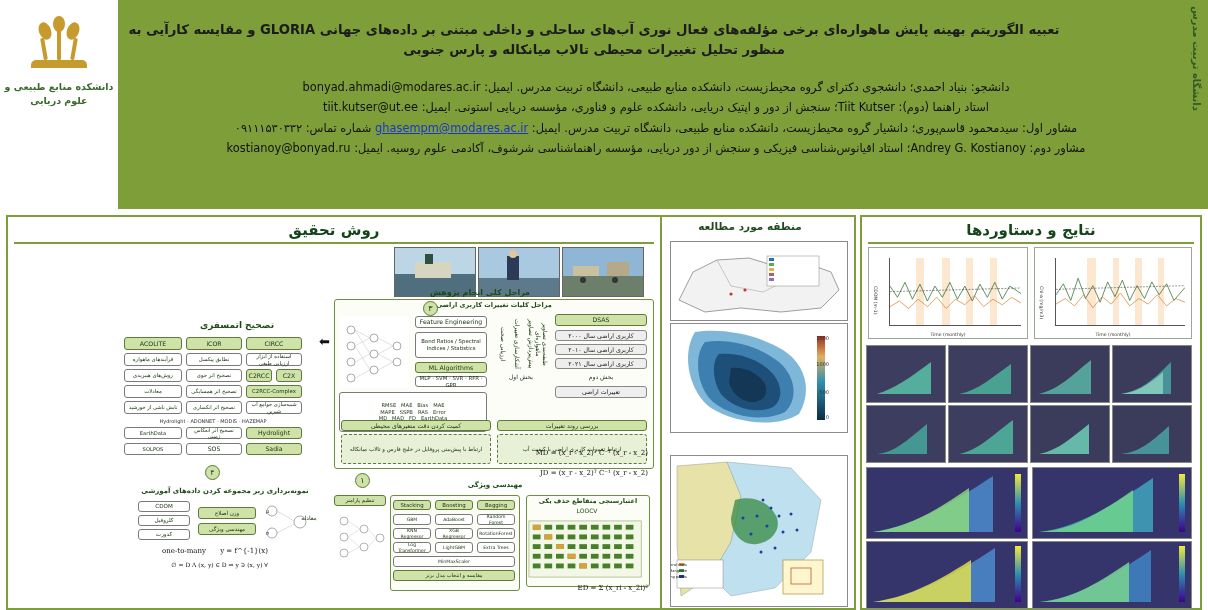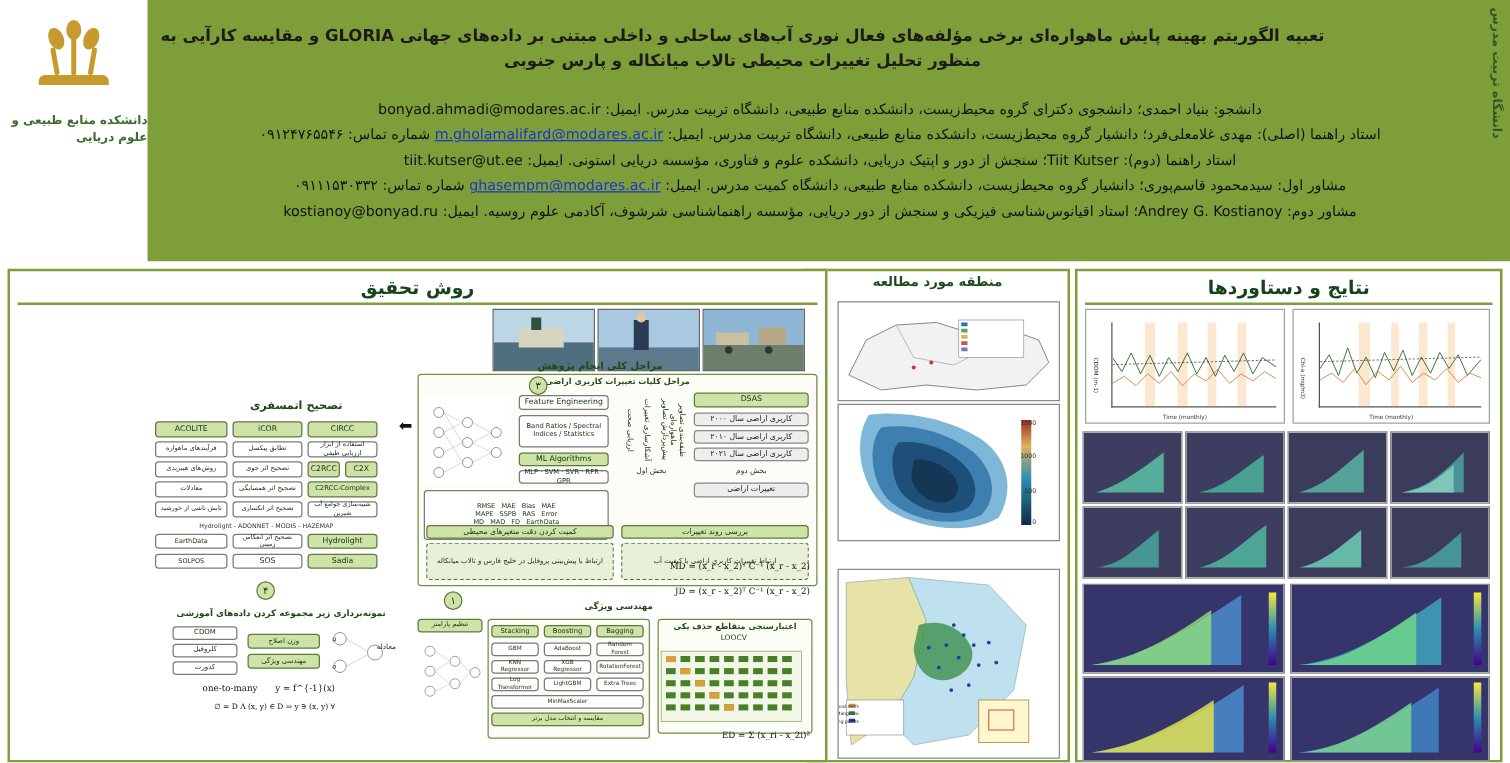--- a/index.html
+++ b/index.html
@@ -30,22 +30,22 @@
   }
   .logo-box{
     position:absolute;left:0px;top:0px;width:118px;height:212px;
     background:#ffffff;
     display:flex;flex-direction:column;align-items:center;justify-content:flex-start;
   }
   .logo-mark{
     margin-top:14px;
   }
   .logo-text{
-    margin-top:14px;
-    font-size:9.5px;color:#3b6b2f;font-weight:bold;line-height:1.5;
+    margin-top:4px;
+    font-size:9.5px;color:#3b6b2f;font-weight:bold;text-align:center;line-height:1.5;
   }
   .uni-vertical{
     position:absolute;right:6px;top:6px;
     writing-mode:vertical-rl;
     font-size:10px;color:#2f5a24;font-weight:bold;letter-spacing:1px;
   }
   .authors{
     position:absolute;right:24px;left:128px;top:78px;
     color:#111;
     font-size:11.4px;
@@ -153,33 +153,27 @@
 
     <div class="uni-vertical">دانشگاه تربیت مدرس</div>
 
     <div class="authors">
       <p>
         <span>دانشجو:</span>
         <span>بنیاد احمدی؛ دانشجوی دکترای گروه محیط‌زیست، دانشکده منابع طبیعی، دانشگاه تربیت مدرس. ایمیل:</span>
         <span class="email-plain">bonyad.ahmadi@modares.ac.ir</span>
       </p>
       <p>
-        <span>استاد راهنما (اصلی):</span>
-        <span>مهدی غلامعلی‌فرد؛ دانشیار گروه محیط‌زیست، دانشکده منابع طبیعی، دانشگاه تربیت مدرس. ایمیل:</span>
-        <span class="email-link">m.gholamalifard@modares.ac.ir</span>
-        <span>شماره تماس: ۰۹۱۲۴۷۶۵۵۴۶</span>
-      </p>
-      <p>
         <span>استاد راهنما (دوم):</span>
         <span>Tiit Kutser؛ سنجش از دور و اپتیک دریایی، دانشکده علوم و فناوری، مؤسسه دریایی استونی. ایمیل:</span>
         <span class="email-plain">tiit.kutser@ut.ee</span>
       </p>
       <p>
         <span>مشاور اول:</span>
-        <span>سیدمحمود قاسم‌پوری؛ دانشیار گروه محیط‌زیست، دانشکده منابع طبیعی، دانشگاه کمیت مدرس. ایمیل:</span>
+        <span>سیدمحمود قاسم‌پوری؛ دانشیار گروه محیط‌زیست، دانشکده منابع طبیعی، دانشگاه تربیت مدرس. ایمیل:</span>
         <span class="email-link">ghasempm@modares.ac.ir</span>
         <span>شماره تماس: ۰۹۱۱۱۵۳۰۳۳۲</span>
       </p>
       <p>
         <span>مشاور دوم:</span>
         <span>Andrey G. Kostianoy؛ استاد اقیانوس‌شناسی فیزیکی و سنجش از دور دریایی، مؤسسه راهنما‌شناسی شرشوف، آکادمی علوم روسیه. ایمیل:</span>
         <span class="email-plain">kostianoy@bonyad.ru</span>
       </p>
     </div>
   </div>

